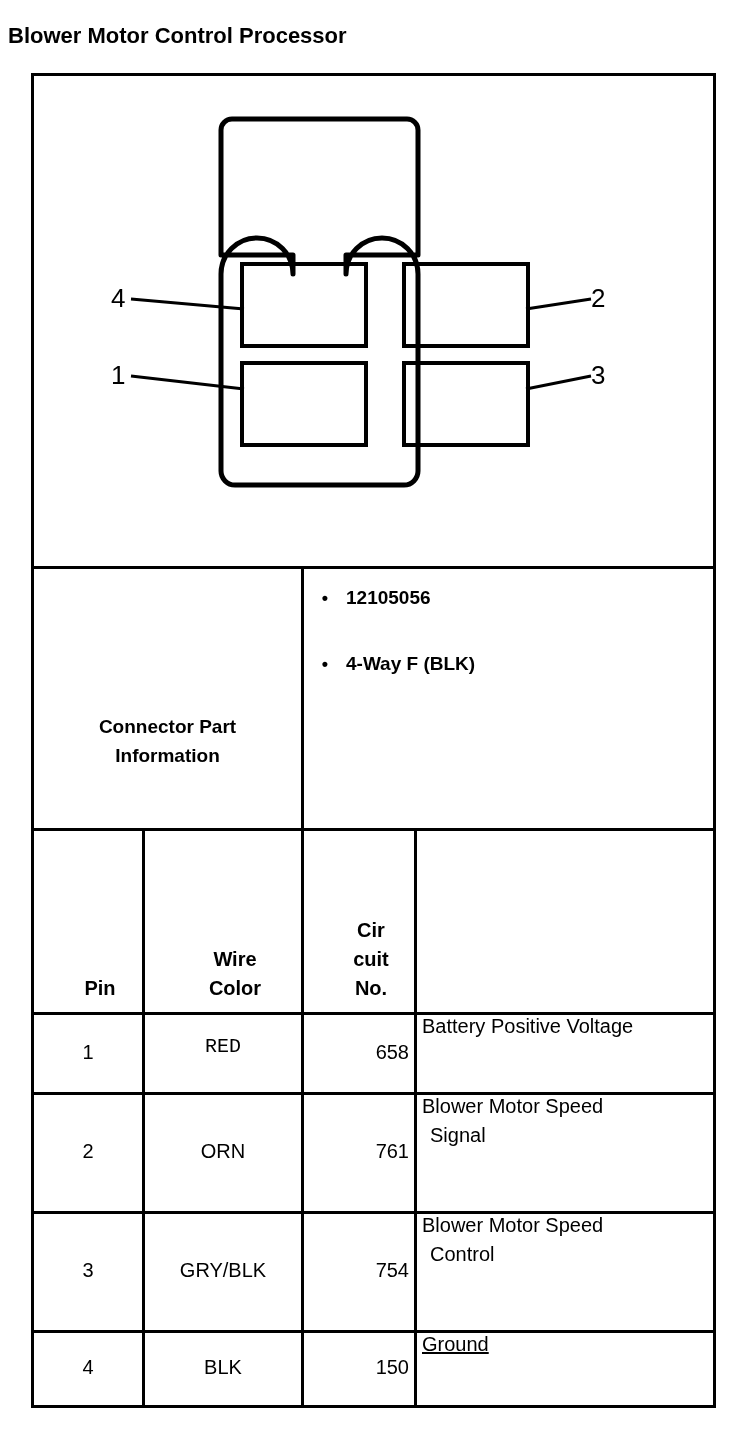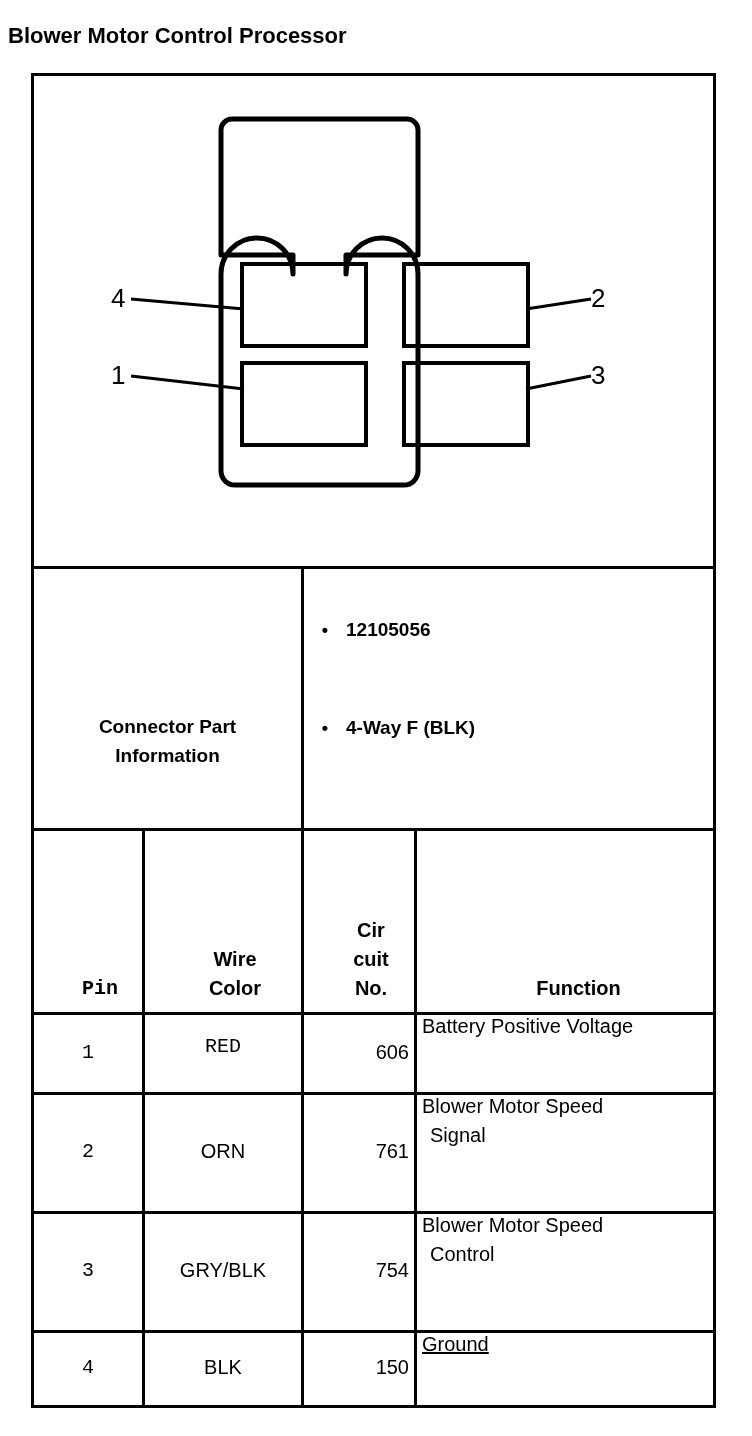--- a/index.html
+++ b/index.html
@@ -107,21 +107,20 @@
     margin-bottom: 44px;
   }
   .cpi-bullet {
     width: 42px;
     text-align: center;
     font-size: 18px;
     line-height: 1;
   }
   .cpi-text {
     flex: 1;
-    margin-top: 32px;
   }
 
   
   .cell {
     position: absolute;
     box-sizing: border-box;
     font-size: 20px;
     display: flex;
     overflow: hidden;
   }
@@ -154,21 +153,21 @@
     padding-left: 24px;
   }
   .fn-wrap {
     line-height: 1.45;
   }
   .fn-wrap .l2 {
     padding-left: 8px;
   }
 
   
-  .col-pin   { left: 34px;  width: 108px; font-family: Liberation Mono, monospace; }
+  .col-pin   { left: 34px;  width: 108px; }
   .col-color { left: 145px; width: 156px; }
   .col-circ  { left: 304px; width: 110px; }
   .col-func  { left: 417px; width: 299px; }
 </style>
 </head>
 <body>
 
 <div id="page">
 
   <div class="page-title">Blower Motor Control Processor</div>
@@ -258,25 +257,24 @@
   </div>
 
   <div class="cell head bottom-center col-circ" style="top:828px;height:184px;">
     <div>
       <div>Cir</div>
       <div>cuit</div>
       <div>No.</div>
     </div>
   </div>
 
-  <div class="cell head bottom-center col-func" style="top:828px;height:184px;">Function</div>
 
   <div class="cell center col-pin" style="top:1012px;height:80px;">1</div>
   <div class="cell center col-color" style="top:1012px;height:68px;font-family:Liberation Mono, monospace;">RED</div>
-  <div class="cell right  col-circ" style="top:1012px;height:80px;">606</div>
+  <div class="cell right  col-circ" style="top:1012px;height:80px;">658</div>
   <div class="cell left   col-func" style="top:1012px;height:80px;">
     <div class="fn-wrap">
       <div class="l1">Battery Positive Voltage</div>
     </div>
   </div>
 
   <div class="cell center col-pin" style="top:1092px;height:119px;">2</div>
   <div class="cell center col-color" style="top:1092px;height:119px;">ORN</div>
   <div class="cell right  col-circ" style="top:1092px;height:119px;">761</div>
   <div class="cell left   col-func" style="top:1092px;height:119px;">

